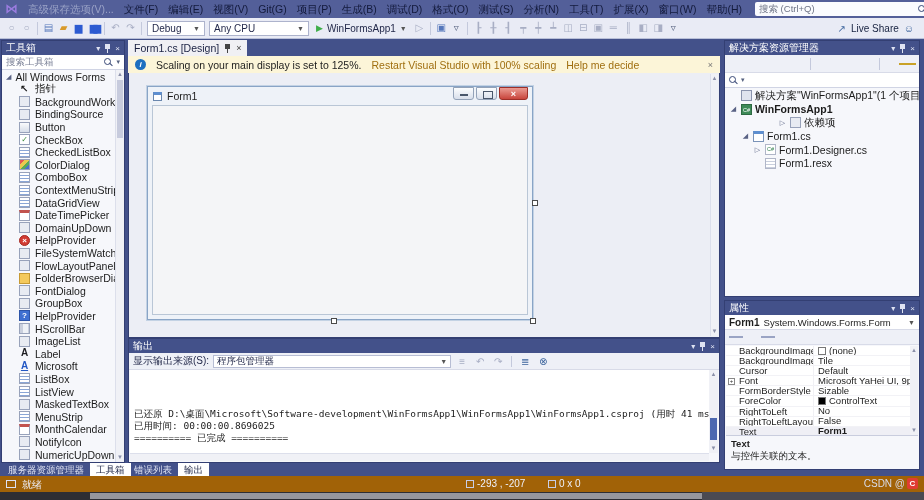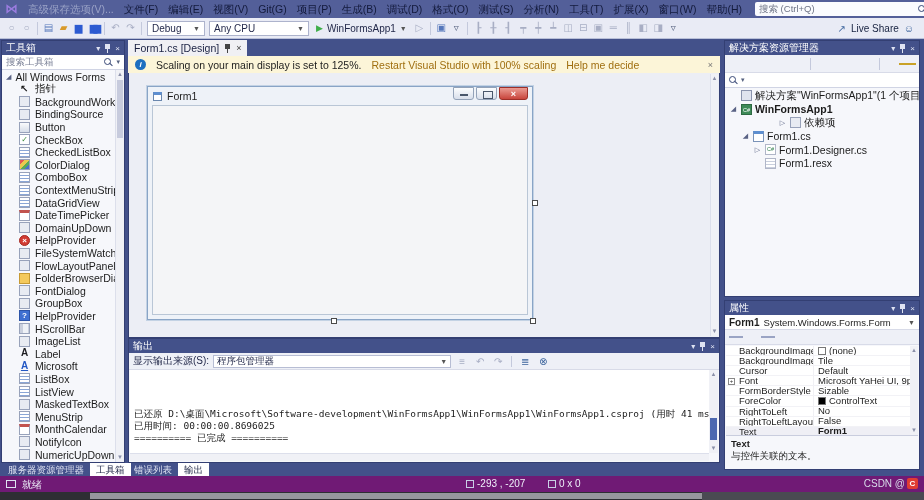--- a/index.html
+++ b/index.html
@@ -94,21 +94,21 @@
   .tbi.hscrollbar{background:linear-gradient(90deg,#c9cfdd 0 3px,#eef1f6 3px 8px,#c9cfdd 8px)}
   .vscroll{position:absolute;right:0;top:29px;bottom:0;width:9px;background:#f0f1f6;border-left:1px solid #dcdfeb;font-size:6px;color:#8a8fa8;text-align:center}
   .vthumb{position:absolute;left:1px;width:6px;background:#c7cbdd}
   .sarrow{display:block;height:9px;line-height:9px}
   .sarrow.bot{position:absolute;bottom:0;left:0;right:0}
 
   
   .docktabs{position:absolute;top:463px;height:13px;display:flex;font-size:9.5px}
   .dtab{padding:0 6px;color:#dfe3f2;line-height:13px;white-space:nowrap}
   .dtab.active{background:#fff;color:#1a2142}
-  .statusbar{position:absolute;left:0;top:476px;width:924px;height:16px;background:#701a75;color:#eef0fa;font-size:10px}
+  .statusbar{position:absolute;left:0;top:476px;width:924px;height:16px;background:#a16207;color:#eef0fa;font-size:10px}
   .st-ready{position:absolute;left:22px;top:2px}
   .st-rico{position:absolute;left:6px;top:4px;width:10px;height:8px;border:1px solid #dfe3f2}
   .st-pos{position:absolute;left:466px;top:2px}.st-size{position:absolute;left:548px;top:2px}
   .st-icon{display:inline-block;width:8px;height:8px;border:1px solid #c9cee6;margin-right:3px;vertical-align:-1px}
   .st-watermark{position:absolute;right:6px;top:2px;display:flex;align-items:center;gap:2px;color:#d8dcea}
   .csdnbadge{width:11px;height:11px;background:#e03c32;border-radius:2px;color:#fff;font-size:8px;line-height:11px;text-align:center;font-weight:bold}
   .taskstrip{position:absolute;left:0;top:492px;width:924px;height:8px;background:#2e2e33}
   .taskseg{position:absolute;left:90px;top:493px;width:612px;height:6px;background:#97979d}
   .taskseg2{position:absolute;left:702px;top:492px;width:222px;height:8px;background:#4a4a52}
 

